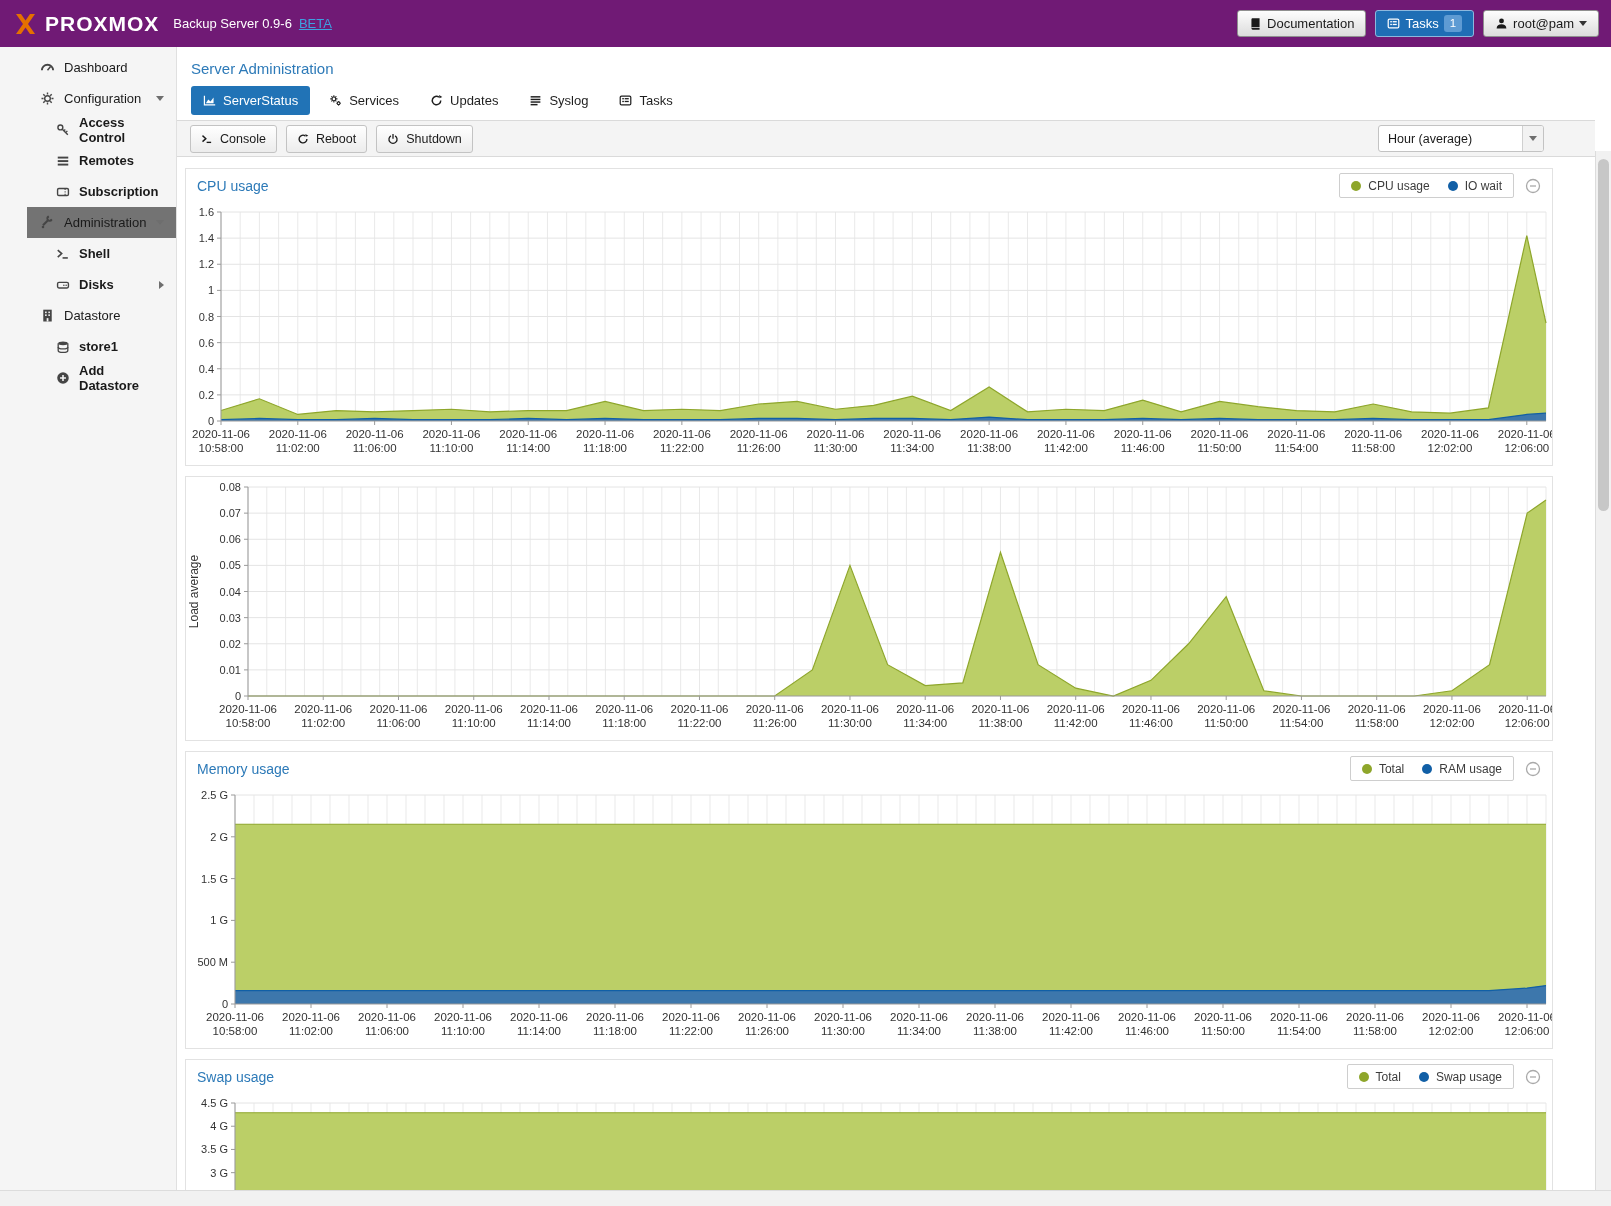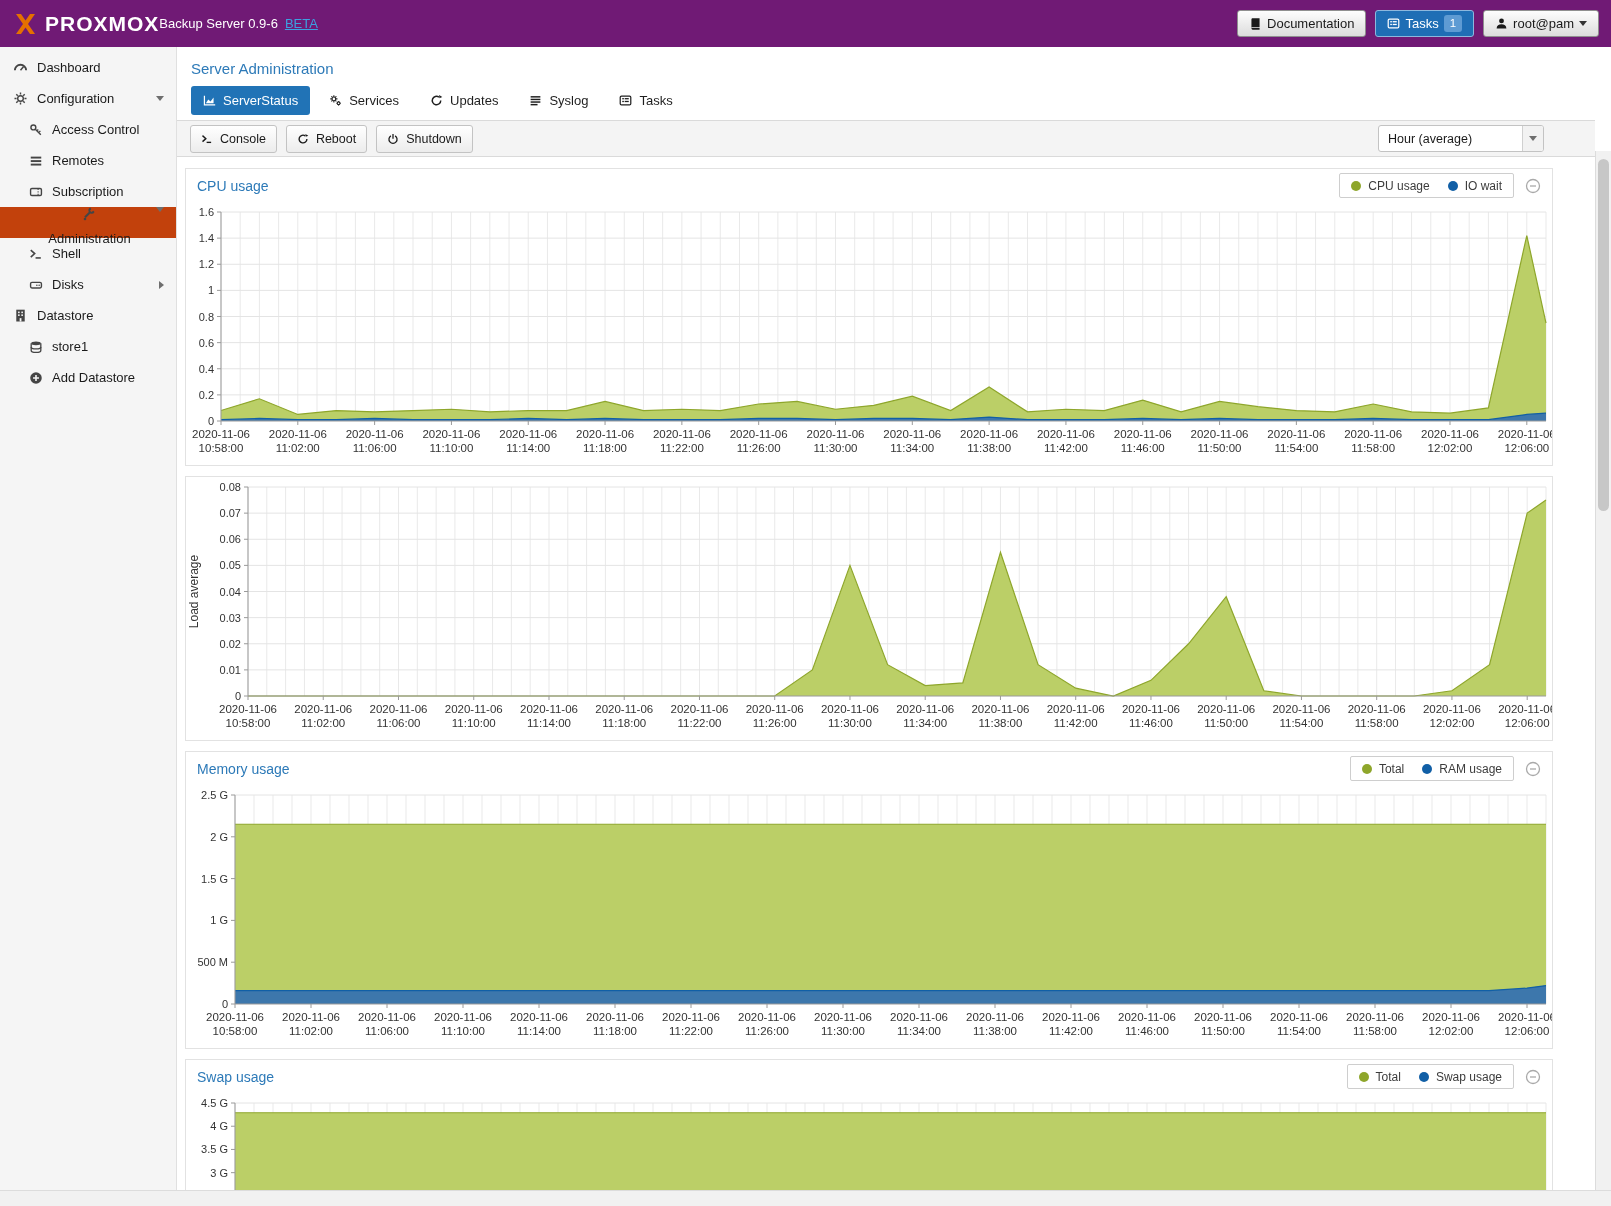--- a/index.html
+++ b/index.html
@@ -4,40 +4,40 @@
 <style>
   html,body{margin:0;padding:0;}
   body{width:1611px;height:1206px;position:relative;overflow:hidden;background:#fff;
        font-family:"Liberation Sans","DejaVu Sans",sans-serif;color:#1a1a1a;}
 
   
   .topbar{position:absolute;left:0;top:0;width:100%;height:47px;background:#701a75;
           display:flex;align-items:center;padding:0 12px;box-sizing:border-box;z-index:9;}
   .brand{display:flex;align-items:center;gap:7px;}
   .brand-text{color:#fff;font-size:21px;font-weight:bold;letter-spacing:1px;}
-  .product{color:#fff;font-size:13px;}
+  .product{color:#fff;font-size:13px;margin-left:14px;}
   .beta{color:#3da0e0;font-size:13px;margin-left:7px;text-decoration:underline;cursor:pointer;}
   .topbar-right{margin-left:auto;display:flex;gap:9px;align-items:center;}
   .btn{display:inline-flex;align-items:center;gap:5px;height:27px;padding:0 11px;border-radius:3px;
        font-size:13px;cursor:pointer;box-sizing:border-box;white-space:nowrap;}
   .btn-light{background:linear-gradient(#fdfdfd,#dcdcdc);border:1px solid #8f8f8f;color:#1a1a1a;}
   .btn-primary{background:#1f6eb5;border:1px solid #8cb8de;color:#fff;}
   .badge{background:#5e9bd3;border-radius:3px;padding:1px 6px;font-size:11.5px;line-height:15px;color:#fff;}
   .caret{width:0;height:0;border-left:4px solid transparent;border-right:4px solid transparent;
          border-top:5px solid #333;display:inline-block;}
   .caret.gray{border-top-color:#6e6e6e;}
   .caret-right{width:0;height:0;border-top:4px solid transparent;border-bottom:4px solid transparent;
          border-left:5px solid #6e6e6e;display:inline-block;}
 
   
   .sidebar{position:absolute;left:0;top:47px;bottom:16px;width:177px;background:#f5f5f5;
-           border-right:1px solid #e0e0e0;box-sizing:border-box;padding-top:5px;font-size:13px;}
+           border-right:1px solid #e0e0e0;box-sizing:border-box;padding-top:5px;font-size:13px;padding-left:27px;}
   .nav-item{height:31px;display:flex;align-items:center;gap:9px;padding:0 10px 0 13px;cursor:pointer;position:relative;}
-  .nav-item.child{padding-left:29px;}
-  .nav-item.selected{background:#c2410c;flex-direction:column;}
+  .nav-item.child{padding-left:29px;font-weight:bold;}
+  .nav-item.selected{background:#737373;}
   .nav-item svg{flex:none;}
   .nav-caret{position:absolute;right:12px;}
 
   
   .main{position:absolute;left:177px;top:47px;right:16px;bottom:16px;background:#fff;overflow:hidden;}
   .page-title{color:#2d7ab8;font-size:15px;padding:13px 0 7px 14px;}
   .tabbar{display:flex;gap:7px;padding:0 14px;align-items:flex-end;height:31px;}
   .tab{display:inline-flex;align-items:center;gap:7px;height:29px;padding:0 12px;font-size:13px;
        color:#1f1f1f;border-radius:3px;cursor:pointer;}
   .tab.active{background:#2173b6;color:#fff;}

